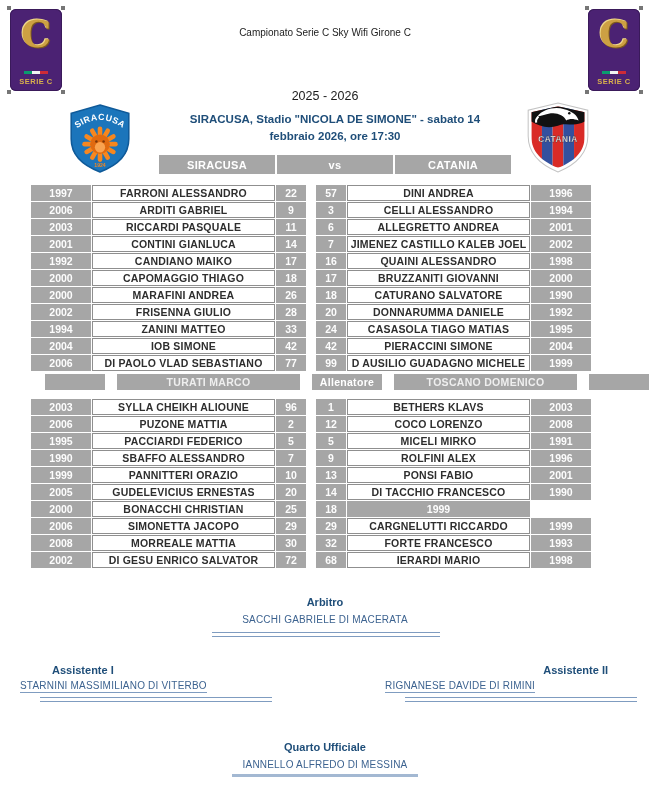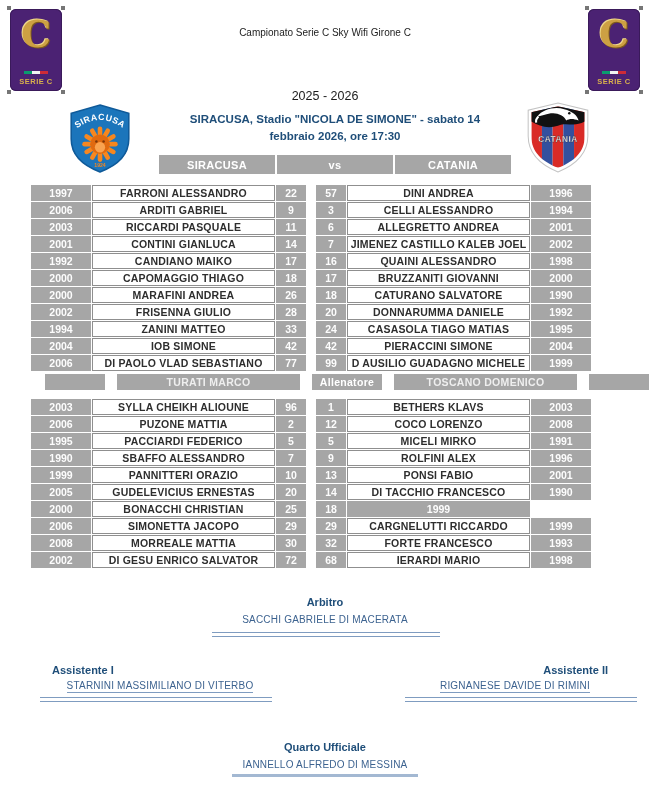--- a/index.html
+++ b/index.html
@@ -79,21 +79,21 @@
     display:grid; grid-template-columns:60px 183px 70px 183px 60px; column-gap:12px; background:#fff;
   }
   .coach-bar div {
     background:#a6a6a6; display:flex; align-items:center; justify-content:center;
     color:#efefef; font-size:10.5px; font-weight:600; letter-spacing:.3px;
   }
   .coach-bar .role { color:#ffffff; font-weight:700; }
 
   
   .off-label { position:absolute; color:#1f4e79; font-weight:700; font-size:11px;margin-top:14px; }
-  .off-name  { position:absolute; color:#3d6390; font-size:10px; letter-spacing:.2px; text-align:center; }
+  .off-name  { position:absolute; color:#3d6390; font-size:10px; letter-spacing:.2px; }
   .center-text { left:0; width:100%; text-align:center; }
   .dline { position:absolute; height:3px; border-top:1px solid #7f9cc0; border-bottom:1px solid #7f9cc0; }
   .sline { position:absolute; height:3px; background:#a3b8d2; }
   .uline { border-bottom:1px solid #7f9cc0; padding-bottom:1px; }
 </style>
 </head>
 <body>
 
 <div class="page">
 

